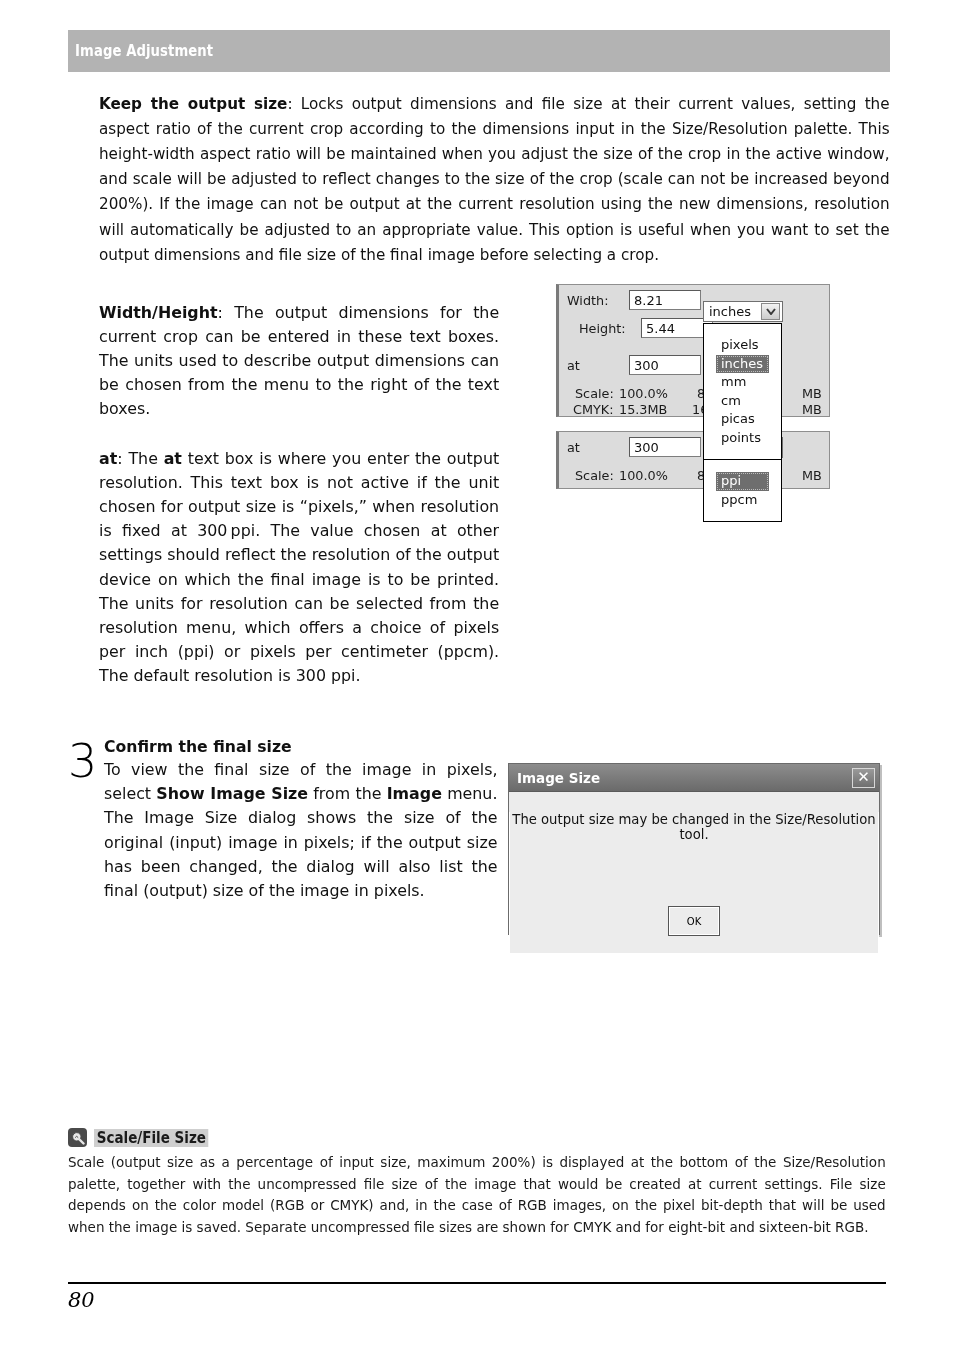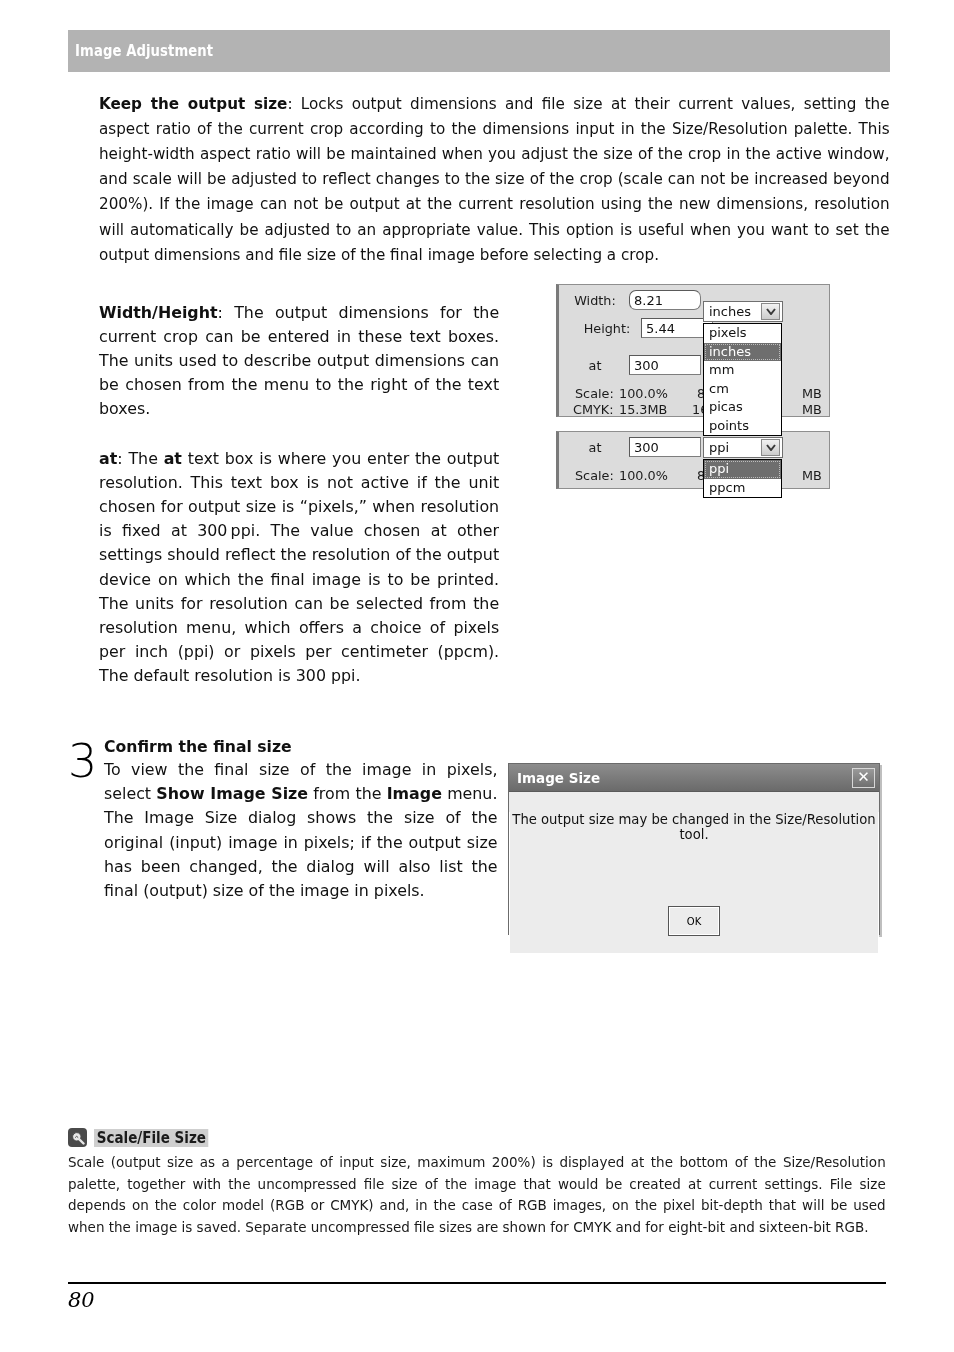--- a/index.html
+++ b/index.html
@@ -110,21 +110,21 @@
     overflow: visible;
   }
   .palette-inner { position: relative; width: 100%; height: 100%; }
 
   #palette-size { left: 556px; top: 284px; width: 274px; height: 133px; }
   #palette-res  { left: 556px; top: 431px; width: 274px; height: 58px; }
 
   .pal-row { position: absolute; display: flex; align-items: center; }
   .pal-label {
     font-size: 12.8px;
-    text-align: center;
+    text-align: left;
     color: #1b1b1b;
   }
   .pal-input {
     background: #ffffff;
     border: 1px solid #7d7d7d;
     border-top-color:#5a5a5a; border-left-color:#5a5a5a;
     font-size: 13px;
     padding: 1px 4px;
     color: #111;
     height: 20px;
@@ -148,21 +148,21 @@
     display:flex; align-items:center; justify-content:center;
   }
   .combo-btn svg { display:block; }
 
   
   .droplist {
     position: absolute;
     background: #ffffff;
     border: 1px solid #000000;
     z-index: 30;
-    padding: 0;
+    padding: 12px;
   }
   .drop-item {
     font-size: 13px;
     line-height: 16.5px;
     padding: 1px 4px 1px 5px;
     color: #111;
     white-space: nowrap;
   }
   .drop-item.selected {
     background: #6e6e6e;
@@ -307,21 +307,21 @@
   <div class="step-body">
     <span class="step-head">Confirm the final size</span><span>To view the final size of the image in pixels, select </span><b>Show Image Size</b><span> from the </span><b>Image</b><span> menu. The Image Size dialog shows the size of the original (input) image in pixels; if the output size has been changed, the dialog will also list the final (output) size of the image in pixels.</span>
   </div>
 </div>
 
 <div class="palette" id="palette-size">
   <div class="palette-inner">
 
     <div class="pal-row" style="left:8px; top:5px;">
       <span class="pal-label" style="width:56px;">Width:</span>
-      <span class="pal-input" style="width:72px; margin-left:6px;border-radius:7px;">8.21</span>
+      <span class="pal-input" style="width:72px; margin-left:6px;">8.21</span>
     </div>
 
     <div class="pal-row" style="left:20px; top:33px;">
       <span class="pal-label" style="width:56px;">Height:</span>
       <span class="pal-input" style="width:72px; margin-left:6px;">5.44</span>
     </div>
 
     <div class="pal-row" style="left:8px; top:70px;">
       <span class="pal-label" style="width:56px;">at</span>
       <span class="pal-input" style="width:72px; margin-left:6px;">300</span>

